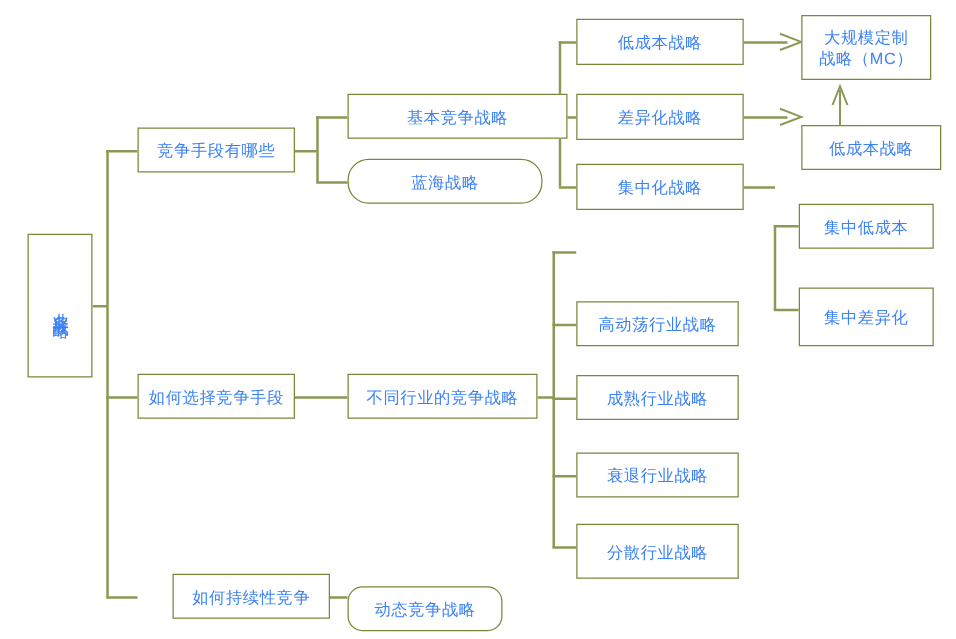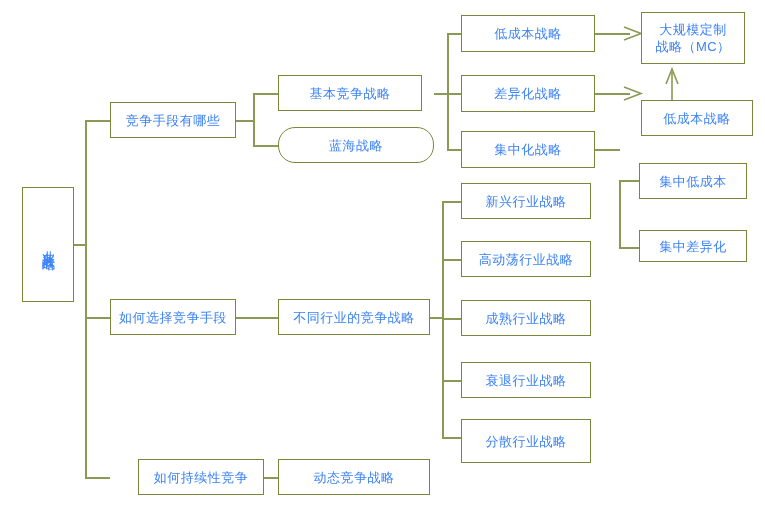--- a/index.html
+++ b/index.html
@@ -114,46 +114,43 @@
   <div class="node" style="left:110px; top:102px; width:126px; height:36px;">
     <span class="label">竞争手段有哪些</span>
   </div>
   <div class="node" style="left:110px; top:299px; width:126px; height:36px;">
     <span class="label">如何选择竞争手段</span>
   </div>
   <div class="node" style="left:110px; top:459px; width:126px; height:36px;margin-left:28px;">
     <span class="label">如何持续性竞争</span>
   </div>
 
-  <div class="node" style="left:278px; top:75px; width:144px; height:36px;">
+  <div class="node" style="left:278px; top:75px; width:176px; height:36px;">
     <span class="label">基本竞争战略</span>
   </div>
   <div class="node" style="left:278px; top:127px; width:156px; height:36px;border-radius:17px;">
     <span class="label">蓝海战略</span>
   </div>
   <div class="node" style="left:278px; top:299px; width:152px; height:36px;">
     <span class="label">不同行业的竞争战略</span>
   </div>
-  <div class="node" style="left:278px; top:459px; width:152px; height:36px;">
+  <div class="node" style="left:278px; top:469px; width:124px; height:36px;border-radius:12px;">
     <span class="label">动态竞争战略</span>
   </div>
 
   <div class="node" style="left:461px; top:15px; width:134px; height:37px;">
     <span class="label">低成本战略</span>
   </div>
   <div class="node" style="left:461px; top:75px; width:134px; height:37px;">
     <span class="label">差异化战略</span>
   </div>
   <div class="node" style="left:461px; top:131px; width:134px; height:37px;">
     <span class="label">集中化战略</span>
   </div>
 
-  <div class="node" style="left:461px; top:183px; width:130px; height:36px;">
-    <span class="label">新兴行业战略</span>
-  </div>
   <div class="node" style="left:461px; top:241px; width:130px; height:36px;">
     <span class="label">高动荡行业战略</span>
   </div>
   <div class="node" style="left:461px; top:300px; width:130px; height:36px;">
     <span class="label">成熟行业战略</span>
   </div>
   <div class="node" style="left:461px; top:362px; width:130px; height:36px;">
     <span class="label">衰退行业战略</span>
   </div>
   <div class="node" style="left:461px; top:419px; width:130px; height:44px;">
@@ -164,17 +161,17 @@
     <span class="label">大规模定制
 战略（MC）</span>
   </div>
   <div class="node" style="left:641px; top:100px; width:112px; height:36px;">
     <span class="label">低成本战略</span>
   </div>
 
   <div class="node" style="left:639px; top:163px; width:108px; height:36px;">
     <span class="label">集中低成本</span>
   </div>
-  <div class="node" style="left:639px; top:230px; width:108px; height:32px;">
+  <div class="node" style="left:639px; top:230px; width:108px; height:47px;">
     <span class="label">集中差异化</span>
   </div>
 
 </div>
 
 </body></html>

